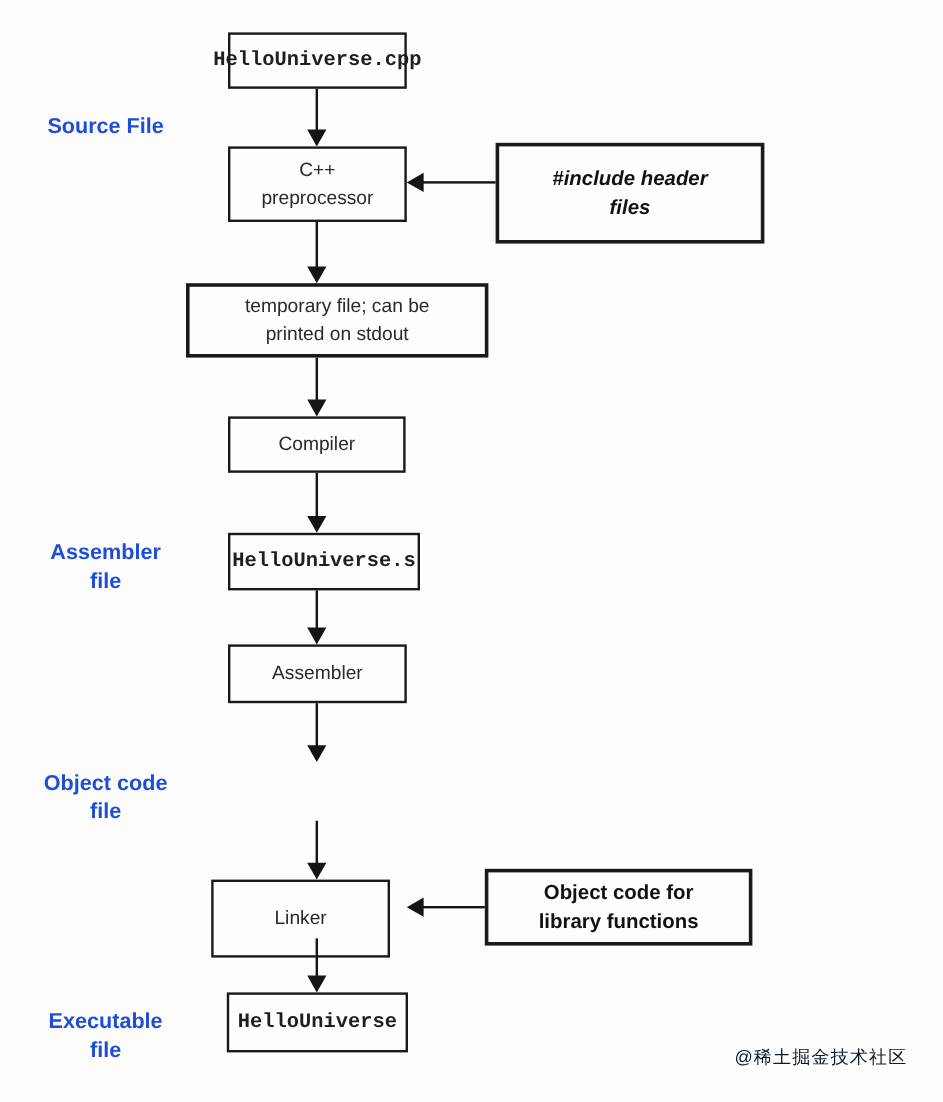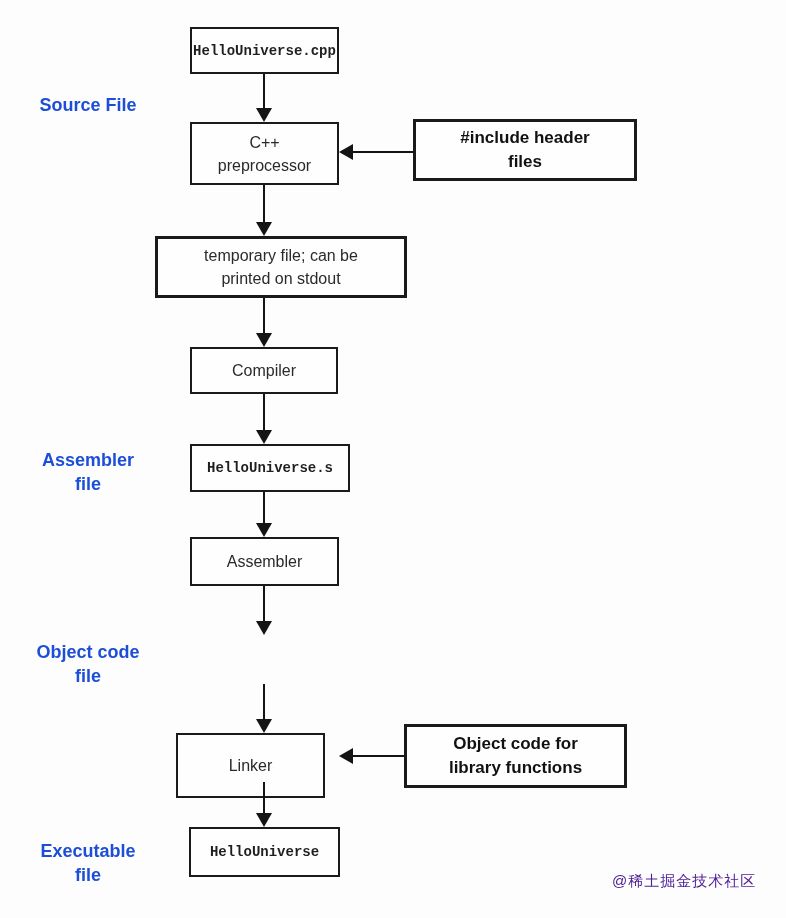--- a/index.html
+++ b/index.html
@@ -21,21 +21,21 @@
     align-items: center;
     justify-content: center;
     text-align: center;
     white-space: pre-line;
     color: #1f1f1f;
   }
   .box.thick { border-width: 3px; }
   .mono {
     font-family: "Liberation Mono", "DejaVu Sans Mono", monospace;
     font-weight: bold;
-    font-size: 14px;
+    font-size: 17px;
     letter-spacing: 0px;
   }
   .proc {
     font-size: 16px;
     line-height: 23px;
     color: #2a2a2a;
   }
   .ann {
     font-weight: bold;
     font-size: 17px;
@@ -62,21 +62,21 @@
   .head-left {
     position: absolute; width: 0; height: 0;
     border-top: 8px solid transparent;
     border-bottom: 8px solid transparent;
     border-right: 14px solid #141414;
   }
   .watermark {
     position: absolute;
     left: 612px; top: 872px;
     font-size: 15px;
-    color: #4c1d95;
+    color: #0f172a;
     letter-spacing: 1px;
   }
 </style>
 </head>
 <body>
 
 <div class="canvas">
 
   <div class="side-label" style="left:20px; top:93px; width:136px;">Source File</div>
   <div class="side-label" style="left:20px; top:448px; width:136px;">Assembler
@@ -98,21 +98,21 @@
 
   <div class="box mono" style="left:190px; top:444px; width:160px; height:48px;">HelloUniverse.s</div>
 
   <div class="box proc" style="left:190px; top:537px; width:149px; height:49px;">Assembler</div>
 
 
   <div class="box proc" style="left:176px; top:733px; width:149px; height:65px;">Linker</div>
 
   <div class="box mono" style="left:189px; top:827px; width:151px; height:50px;">HelloUniverse</div>
 
-  <div class="box ann thick" style="left:413px; top:119px; width:224px; height:62px;">#include header
+  <div class="box ann thick" style="left:413px; top:119px; width:224px; height:84px;font-style:italic;">#include header
 files</div>
 
   <div class="box ann thick" style="left:404px; top:724px; width:223px; height:64px;">Object code for
 library functions</div>
 
   <div>
     <div class="vline" style="left:263px; top:74px; height:36px;"></div>
     <div class="head-down" style="left:256px; top:108px;"></div>
   </div>
   <div>

